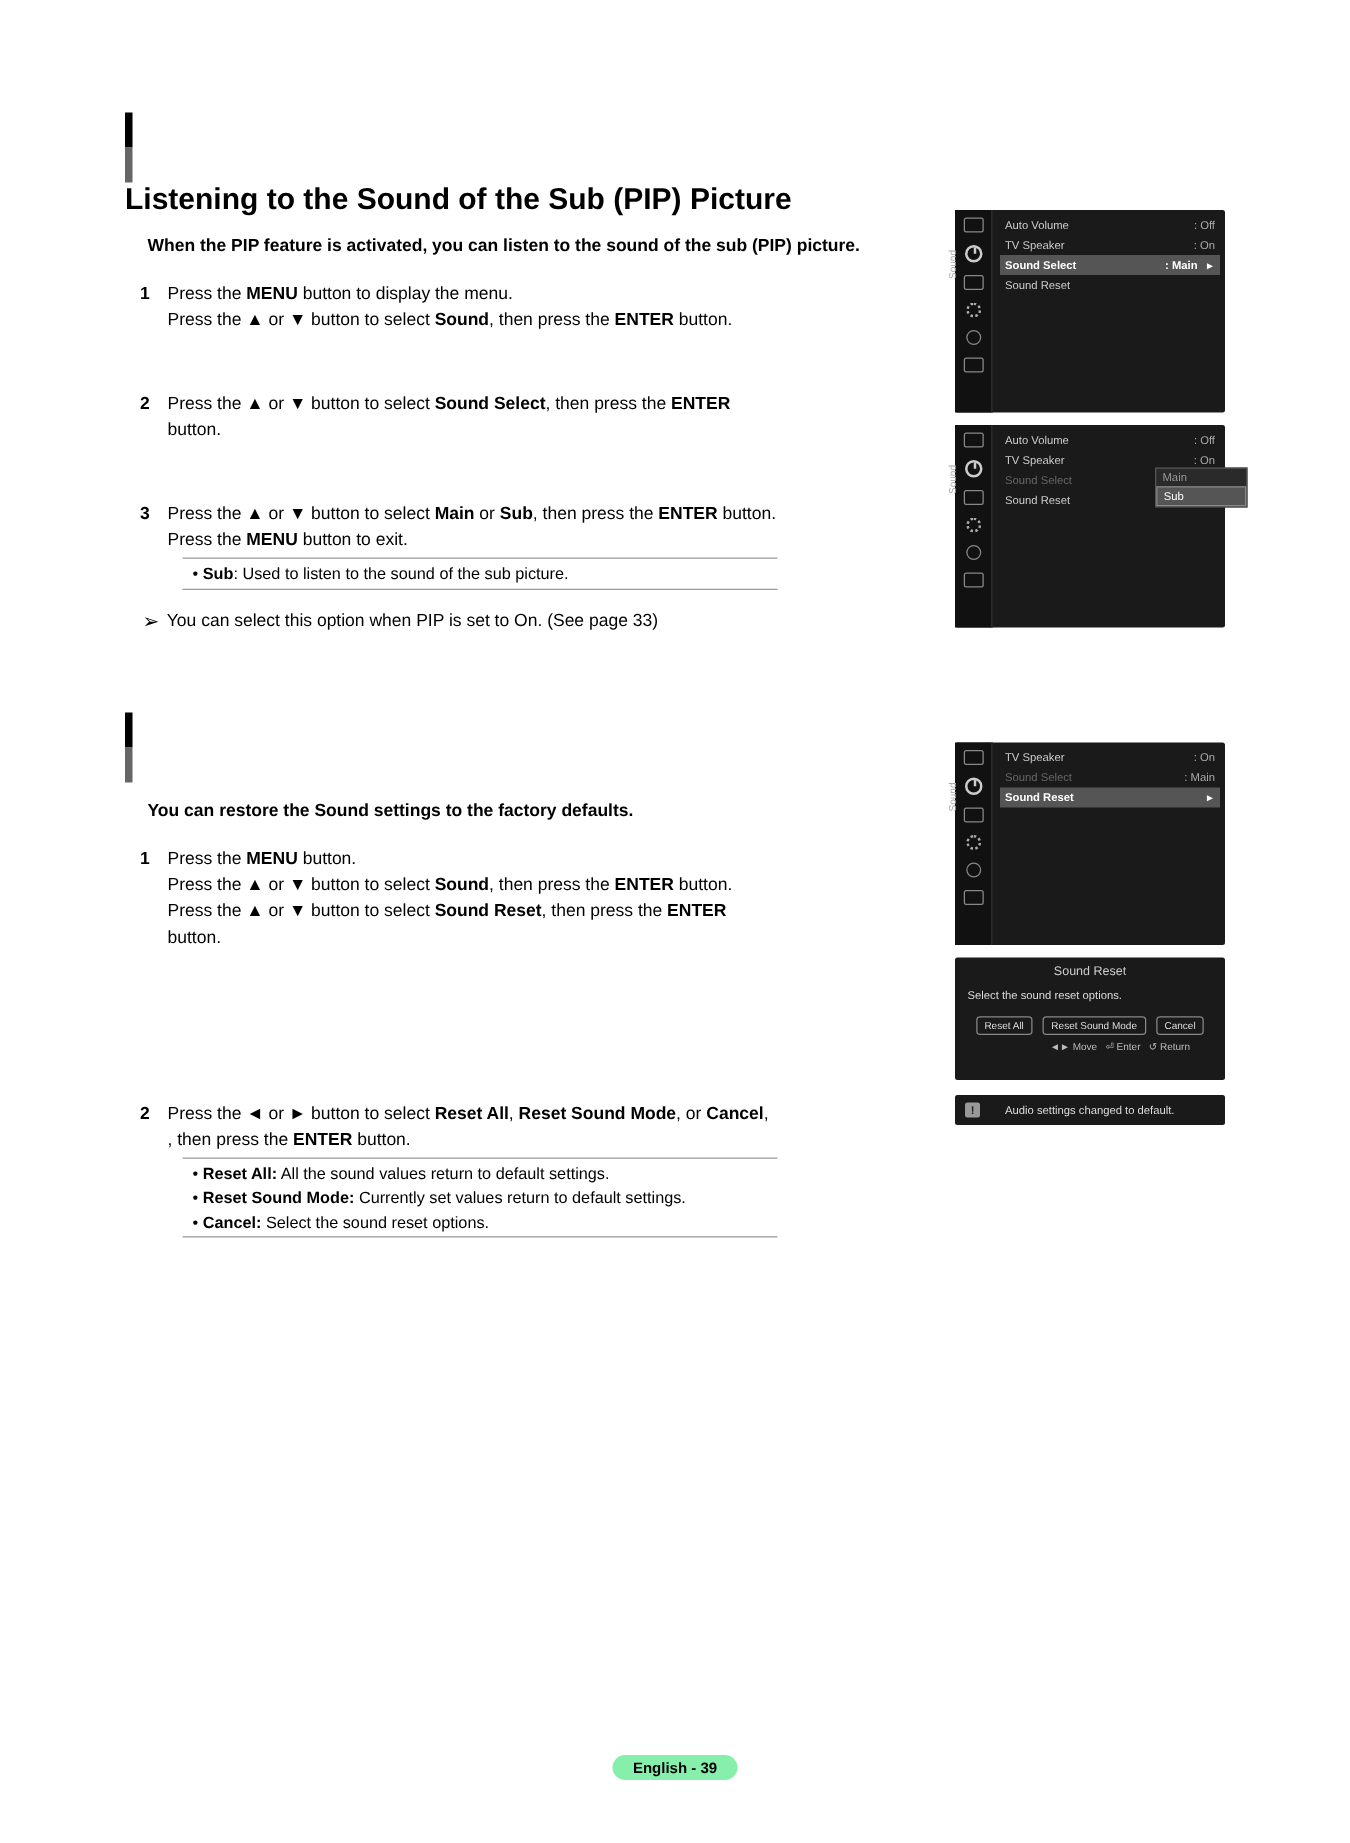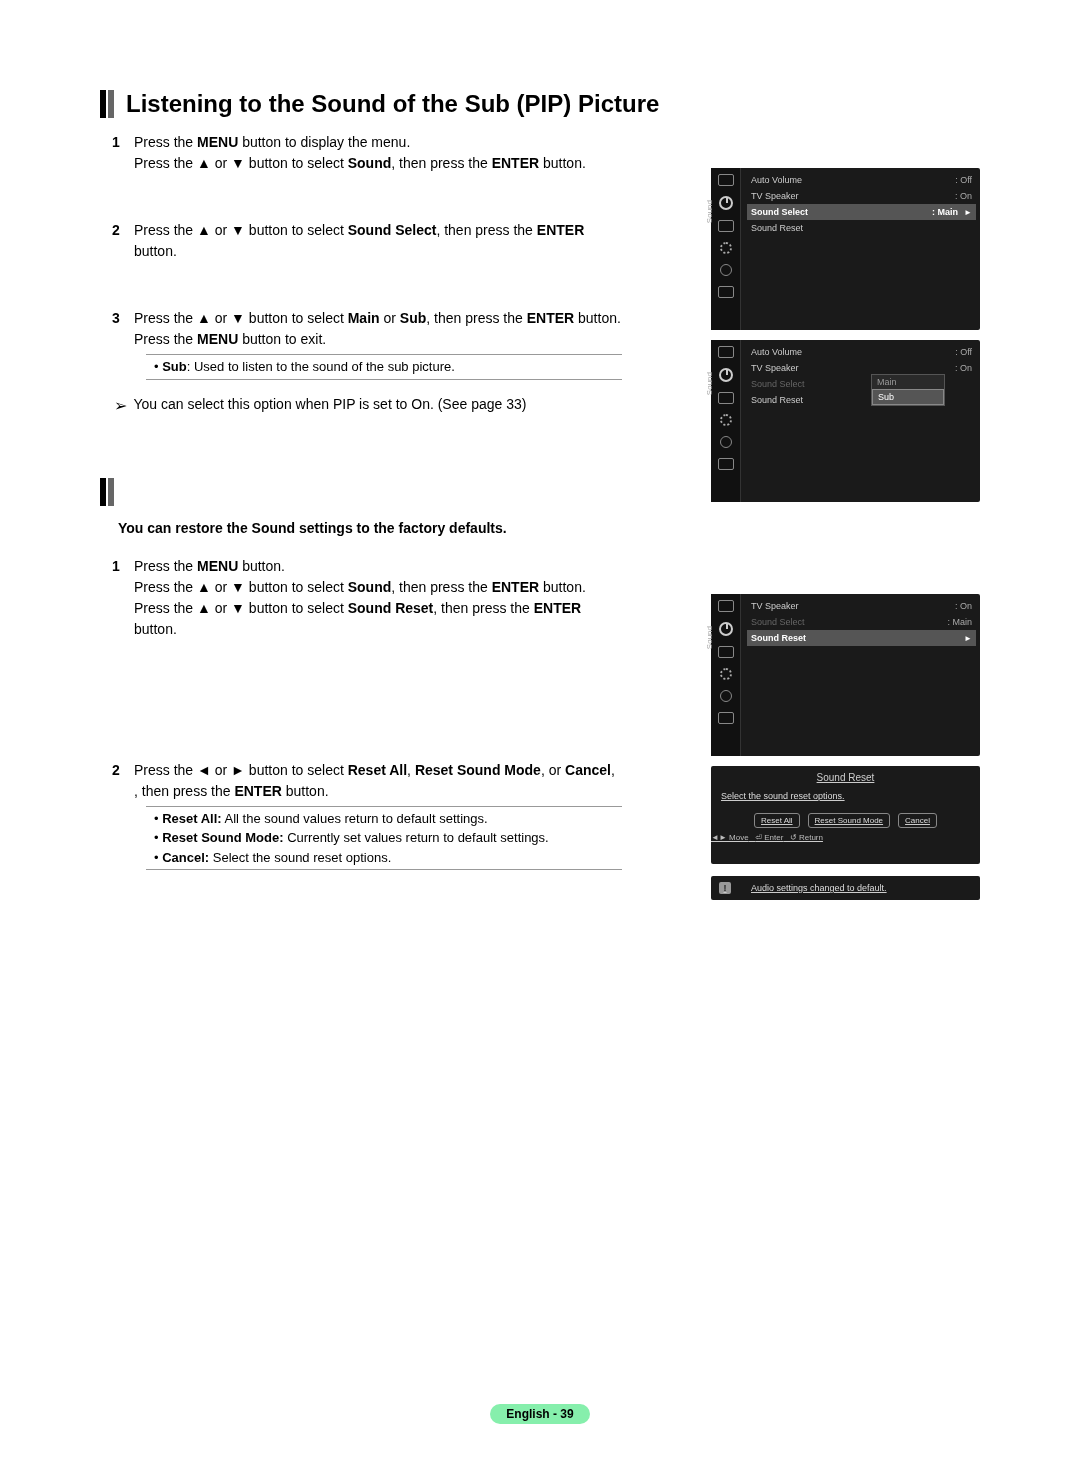--- a/index.html
+++ b/index.html
@@ -1,33 +1,33 @@
 <!DOCTYPE html>
 <html><head>
 <meta charset="utf-8">
 <style>
   * { box-sizing: border-box; margin: 0; padding: 0; }
   body { background: #fff; font-family: Arial, Helvetica, sans-serif; color: #000; width: 1080px; height: 1474px; position: relative; }
   .page { padding: 90px 100px 50px 100px; position: relative; }
-  .section-header { display: flex; align-items: flex-start; margin-bottom: 14px; }
+  .section-header { display: flex; align-items: flex-start; margin-bottom: 14px; flex-direction: column; }
   .vbar { display: inline-block; width: 6px; height: 28px; background: #000; margin-right: 2px; }
   .vbar2 { display: inline-block; width: 6px; height: 28px; background: #666; margin-right: 12px; }
   .section-title { font-size: 24px; font-weight: bold; }
   .intro { font-size: 14px; font-weight: bold; margin-left: 18px; margin-bottom: 20px; }
   .steps { margin-left: 12px; font-size: 14px; line-height: 1.5; width: 510px; }
   .step { display: flex; margin-bottom: 10px; }
   .stepnum { font-weight: bold; width: 22px; flex-shrink: 0; }
   .stepbody { flex: 1; }
   .bold { font-weight: bold; }
   .bullets { margin: 4px 0 4px 12px; border-top: 1px solid #999; border-bottom: 1px solid #999; padding: 2px 0; }
   .bullet { font-size: 13px; padding-left: 8px; }
   .note { display: flex; align-items: flex-start; margin-top: 6px; margin-left: 2px; font-size: 14px; }
   .note-arrow { font-size: 16px; margin-right: 6px; }
 
-  .screenshot { position: absolute; width: 269px; background: #1a1a1a; border-radius: 2px; font-size: 9px; color: #ccc; text-decoration: underline; }
+  .screenshot { position: absolute; width: 216px; background: #1a1a1a; border-radius: 2px; font-size: 9px; color: #ccc; }
   .ss1 { top: 168px; right: 100px; height: 162px; }
   .ss2 { top: 340px; right: 100px; height: 162px; }
   .ss3 { top: 594px; right: 100px; height: 162px; }
   .ss4 { top: 766px; right: 100px; height: 98px; }
   .ss5 { top: 876px; right: 100px; height: 24px; }
 
   .sidebar { position: absolute; left: 0; top: 0; width: 30px; height: 100%; background: #111; border-right: 1px solid #333; display: flex; flex-direction: column; align-items: center; padding-top: 6px; gap: 10px; }
   .sidelabel { position: absolute; left: -6px; top: 32px; font-size: 8px; color: #aaa; writing-mode: vertical-rl; transform: rotate(180deg); }
   .sideicon { width: 16px; height: 12px; border: 1px solid #888; border-radius: 2px; }
   .sideicon.dial { border-radius: 50%; width: 14px; height: 14px; border: 2px solid #ccc; position: relative; }
@@ -45,41 +45,42 @@
   .menurow.dim { color: #666; }
   .menurow .arrow { margin-left: 6px; font-size: 8px; color: #fff; }
   .dropdown { position: absolute; left: 124px; top: 30px; background: #2a2a2a; border: 1px solid #555; width: 74px; }
   .dropdown .opt { font-size: 9px; padding: 2px 5px; color: #999; }
   .dropdown .opt.sel { background: #555; color: #fff; border: 1px solid #888; }
 
   .ss4 .title { text-align: center; font-size: 10px; padding-top: 6px; color: #ccc; }
   .ss4 .sub { font-size: 9px; padding: 8px 10px; color: #ddd; }
   .ss4 .btns { display: flex; justify-content: center; gap: 8px; margin-top: 4px; }
   .ss4 .btn { border: 1px solid #888; border-radius: 3px; font-size: 8px; padding: 2px 6px; color: #ddd; }
-  .ss4 .hint { font-size: 8px; color: #bbb; padding: 5px 28px 0 0; }
+  .ss4 .hint { text-align: right; font-size: 8px; color: #bbb; padding: 5px 28px 0 0; }
 
   .ss5 { display: flex; align-items: center; padding: 0 8px; }
   .ss5 .warn { width: 12px; height: 12px; background: #999; border-radius: 2px; margin-right: 8px; display:flex;align-items:center;justify-content:center;color:#222;font-size:9px;font-weight:bold;}
   .ss5 .msg { font-size: 9px; color: #ddd; margin-left: 12px; }
 
   .footer { position: absolute; bottom: 50px; left: 0; right: 0; text-align: center; }
   .pill { display: inline-block; background: #86efac; border-radius: 12px; padding: 3px 16px; font-size: 12px; font-weight: bold; color: #000; }
   .spacer-lg { height: 60px; }
   .spacer-md { height: 36px; }
 </style>
 </head>
 <body>
 
 <div class="page">
 
   <div class="section-header">
     <span class="vbar"></span>
     <span class="vbar2"></span>
     <span class="section-title">Listening to the Sound of the Sub (PIP) Picture</span>
   </div>
+  <div class="intro">When the PIP feature is activated, you can listen to the sound of the sub (PIP) picture.</div>
 
   <div class="steps">
     <div class="step">
       <div class="stepnum">1</div>
       <div class="stepbody">
         <span>Press the </span><span class="bold">MENU</span><span> button to display the menu.</span><br>
         <span>Press the ▲ or ▼ button to select </span><span class="bold">Sound</span><span>, then press the </span><span class="bold">ENTER</span><span> button.</span>
       </div>
     </div>
 

